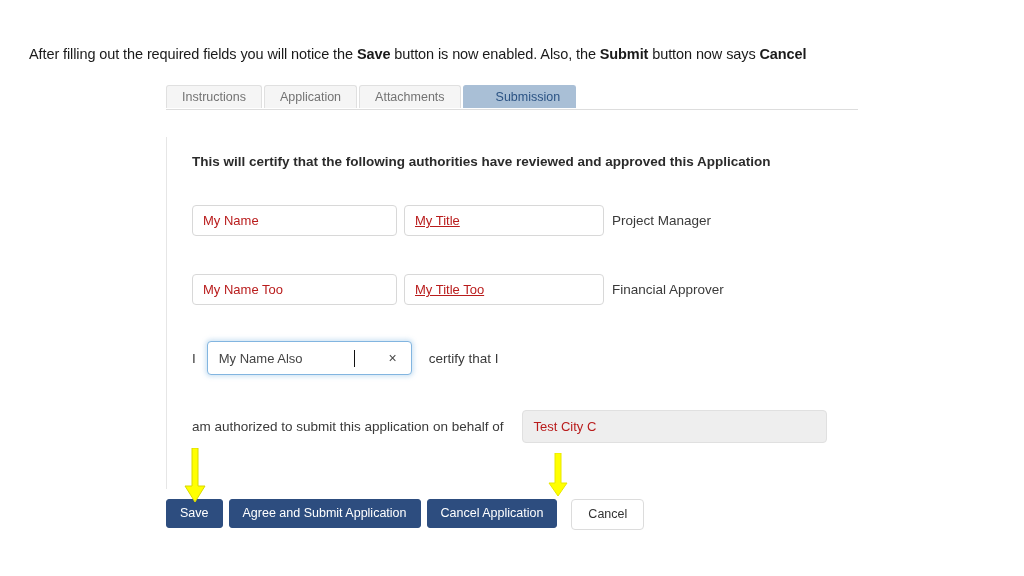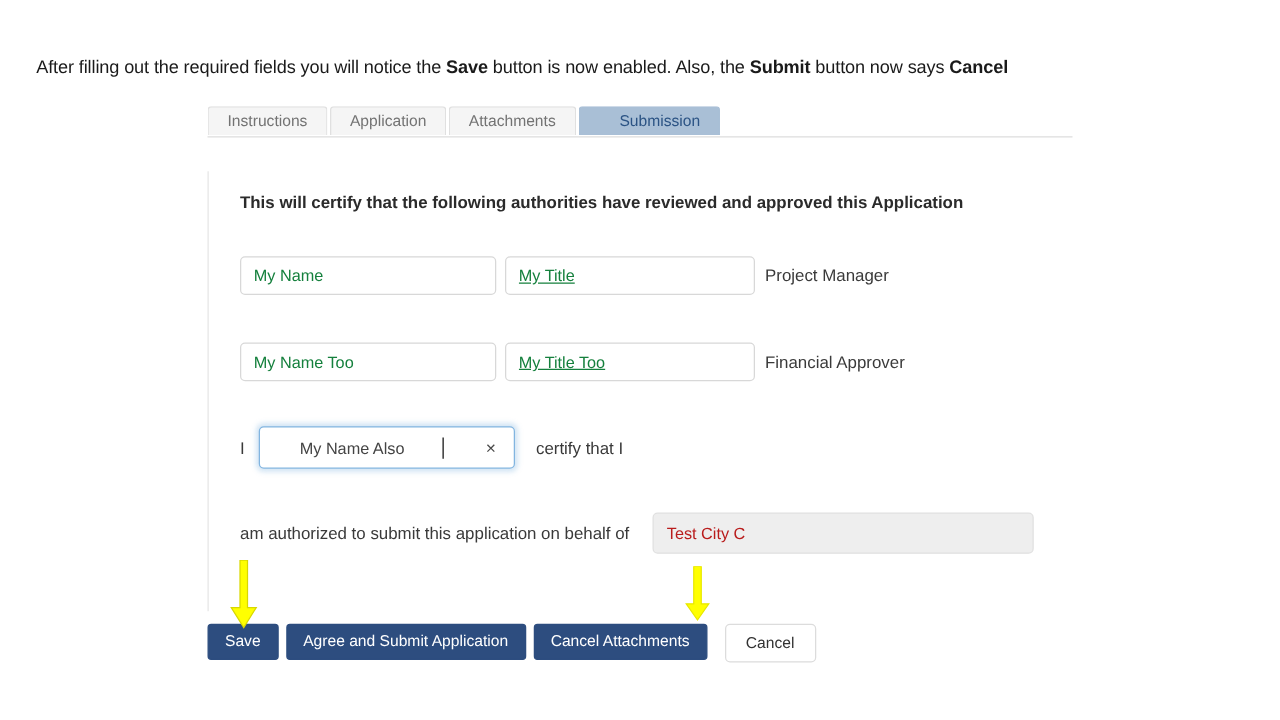--- a/index.html
+++ b/index.html
@@ -96,21 +96,21 @@
   .row-4 { top: 273px; }
 
   .txt {
     height: 31px;
     box-sizing: border-box;
     border: 1px solid #d8d8d8;
     border-radius: 4px;
     background: #ffffff;
     font-family: "Liberation Sans", sans-serif;
     font-size: 13px;
-    color: #15803d;
+    color: #b91c1c;
     padding: 0 10px;
     outline: none;
   }
   .txt::placeholder { color: #666666; opacity: 1; }
   .txt.name  { width: 205px; }
   .txt.title { width: 200px; margin-left: 7px; text-decoration: underline; }
 
   .side-label {
     margin-left: 8px;
     font-size: 13.5px;
@@ -137,21 +137,20 @@
     align-items: center;
   }
   .focus-wrap .txt {
     border: none;
     height: 32px;
     width: 150px;
     box-shadow: none;
     background: transparent;
     padding-left: 11px;
     color: #444444;
-    margin-left: 21px;
   }
   .caret {
     position: absolute;
     left: 146px;
     top: 8px;
     width: 1px;
     height: 17px;
     background: #111111;
   }
   .clear-x {
@@ -273,21 +272,21 @@
   <div class="row row-4">
     <span class="behalf-text">am authorized to submit this application on behalf of</span>
     <input class="txt disabled" type="text" disabled="" value="Test City C" style="">
   </div>
 
 </div>
 
 <div class="btnbar">
   <div class="btn primary">Save</div>
   <div class="btn primary">Agree and Submit Application</div>
-  <div class="btn primary">Cancel Attachments</div>
+  <div class="btn primary">Cancel Application</div>
   <div class="btn ghost">Cancel</div>
 </div>
 
 <svg class="arrow arrow-save" width="24" height="56" viewBox="0 0 24 56">
   <path d="M9 0 H15 V38 H22 L12 54 L2 38 H9 Z" fill="#ffff00" stroke="#d8d800" stroke-width="1"></path>
 </svg>
 
 <svg class="arrow arrow-cancel" width="22" height="45" viewBox="0 0 22 45">
   <path d="M8 0 H14 V30 H20 L11 43 L2 30 H8 Z" fill="#ffff00" stroke="#e8e800" stroke-width="1"></path>
 </svg>

